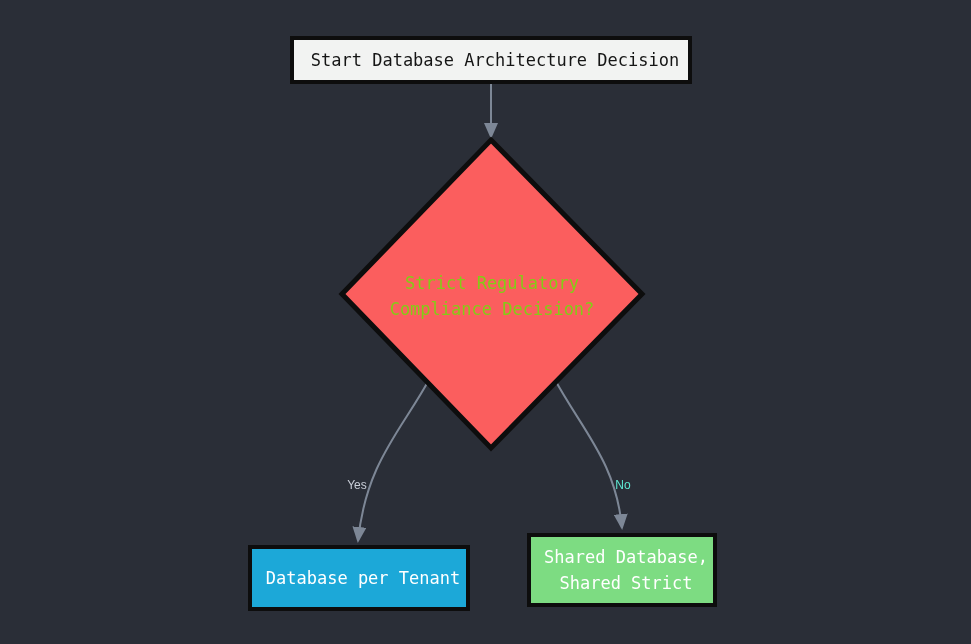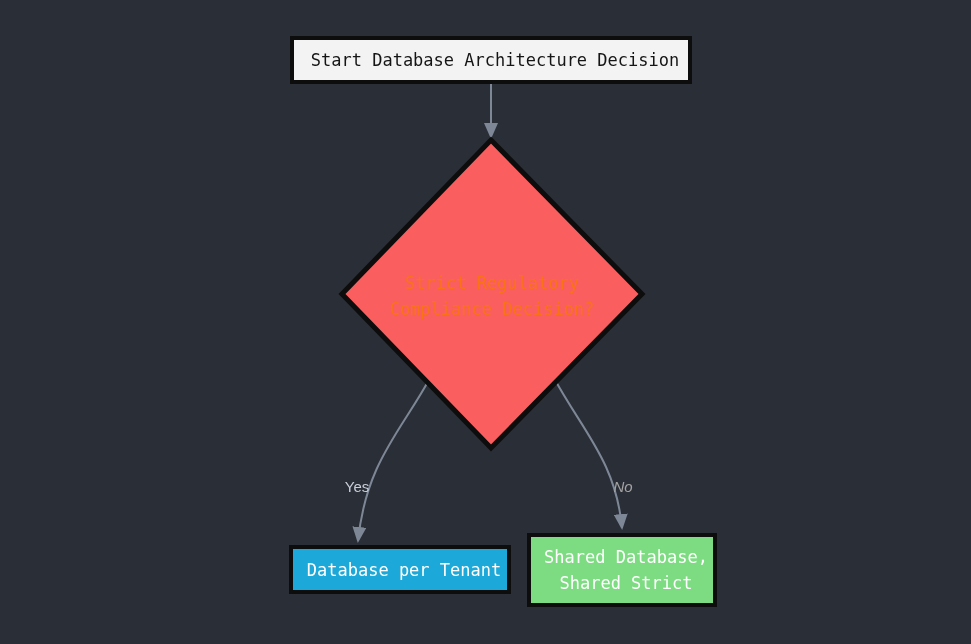--- a/index.html
+++ b/index.html
@@ -32,23 +32,22 @@
   }
 
   .node-start {
     left: 290px; top: 36px;
     width: 402px; height: 48px;
     color: #151515;
   }
 
   .node-db-tenant {
     left: 248px; top: 545px;
-    width: 222px; height: 49px;
+    width: 222px; height: 66px;
     color: #ffffff;
-    margin-left: 41px;
   }
 
   .node-shared-db {
     left: 527px; top: 533px;
     width: 190px; height: 74px;
     color: #ffffff;
     flex-direction: column;
     line-height: 26px;
   }
 
@@ -65,21 +64,21 @@
     line-height: 26px;
     text-align: center;
     white-space: nowrap;
   }
 
   .edge-label {
     position: absolute;
     width: 44px;
     top: 478px;
     font-family: "Liberation Sans", sans-serif;
-    font-size: 15px;
+    font-size: 12px;
     text-align: center;
     white-space: nowrap;
   }
 
   .edge-label-yes { left: 335px; }
   .edge-label-no  { left: 601px; }
 </style>
 </head>
 <body>
 
@@ -98,28 +97,28 @@
 
     <path d="M 554 378 C 582 430 616 462 622 528" fill="none" stroke-width="2" marker-end="url(#arrowhead)" style="stroke: rgb(125, 135, 150);"></path>
 
     <polygon points="491,140 642,294 491,448 342,294" stroke-width="5" stroke-linejoin="miter" stroke="#0d0d0d" style="fill: rgb(251, 94, 94);"></polygon>
   </svg>
 
   <div class="node node-start" style="background-color: rgb(242, 243, 242);">
     <span>Start Database Architecture Decision</span>
   </div>
 
-  <div class="decision-label" style="color: #f97316;">
+  <div class="decision-label" style="color: #84cc16;">
     <span>Strict Regulatory</span>
     <span>Compliance Decision?</span>
   </div>
 
   <div class="edge-label edge-label-yes" style="color: rgb(201, 206, 216);">Yes</div>
 
-  <div class="edge-label edge-label-no" style="color: #a3a3a3; font-style: italic;">No</div>
+  <div class="edge-label edge-label-no" style="color: #5eead4;">No</div>
 
   <div class="node node-db-tenant" style="background-color: rgb(28, 168, 216);">
     <span>Database per Tenant</span>
   </div>
 
   <div class="node node-shared-db" style="background-color: rgb(125, 220, 130);">
     <span>Shared Database,</span>
     <span>Shared Strict</span>
   </div>
 

